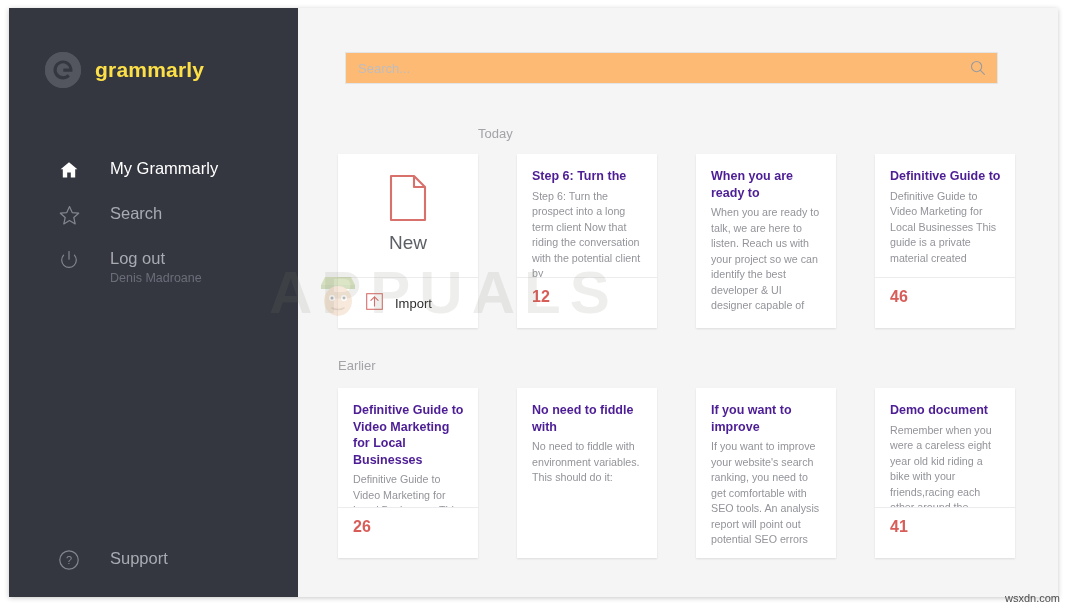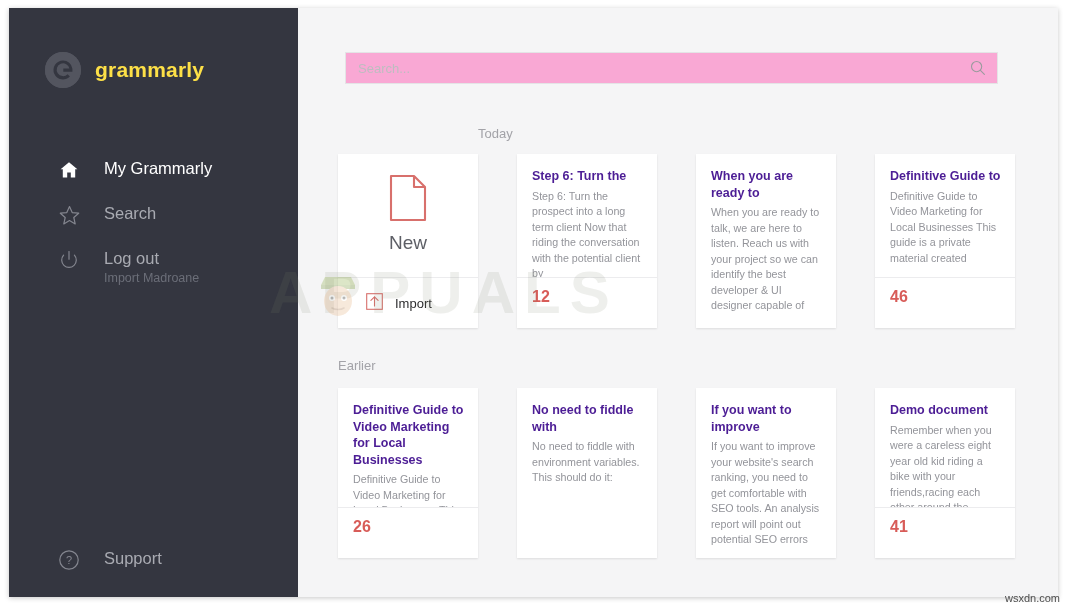--- a/index.html
+++ b/index.html
@@ -67,21 +67,21 @@
 
   .nav {
     position: absolute;
     left: 0;
     top: 148px;
     width: 289px;
   }
   .nav-item {
     display: flex;
     align-items: flex-start;
-    gap: 22px;
+    gap: 28px;
     padding: 0 0 0 47px;
     height: 45px;
     cursor: pointer;
   }
   .nav-icon {
     width: 26px;
     height: 26px;
     flex: 0 0 26px;
     display: flex;
     align-items: center;
@@ -119,21 +119,21 @@
     position: relative;
     overflow: hidden;
   }
 
   .search-bar {
     position: absolute;
     left: 47px;
     top: 44px;
     width: 653px;
     height: 32px;
-    background: #f9a8d4;
+    background: #fdba74;
     border: 1px solid #e4e4e6;
     display: flex;
     align-items: center;
     padding: 0 10px 0 12px;
   }
   .search-bar input {
     flex: 1 1 auto;
     border: none;
     outline: none;
     font-family: "Liberation Sans", sans-serif;
@@ -306,21 +306,21 @@
 
         <div class="nav-item">
           <span class="nav-icon">
             <svg width="22" height="22" viewBox="0 0 22 22">
               <path d="M5.6 6.2a7.3 7.3 0 1 0 10.8 0" fill="none" stroke="#84868f" stroke-width="1.2" stroke-linecap="round"></path>
               <line x1="11" y1="2.6" x2="11" y2="10.2" stroke="#84868f" stroke-width="1.2" stroke-linecap="round"></line>
             </svg>
           </span>
           <span class="nav-text">
             <span class="nav-label">Log out</span>
-            <span class="nav-sub">Import Madroane</span>
+            <span class="nav-sub">Denis Madroane</span>
           </span>
         </div>
       </div>
 
       <div class="support">
         <div class="nav-item">
           <span class="nav-icon">
             <svg width="22" height="22" viewBox="0 0 22 22">
               <circle cx="11" cy="11" r="9.2" fill="none" stroke="#84868f" stroke-width="1.2"></circle>
               <text x="11" y="15.4" text-anchor="middle" font-size="11" font-family="Liberation Sans, sans-serif" fill="#84868f">?</text>

